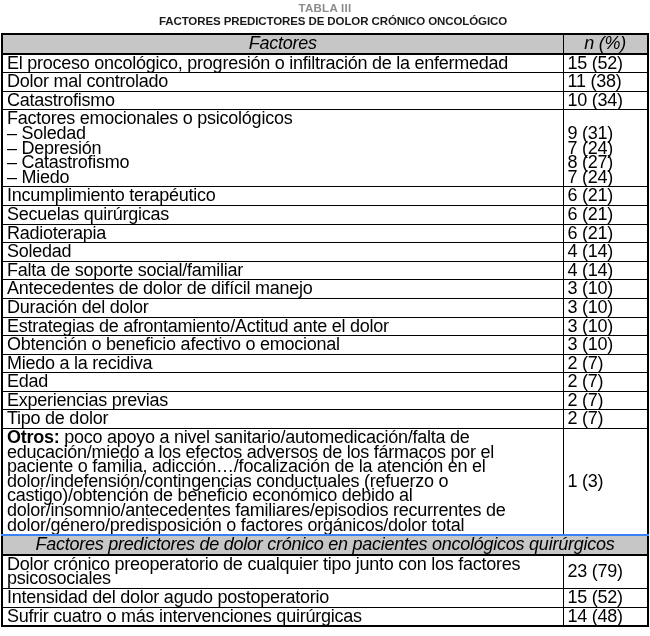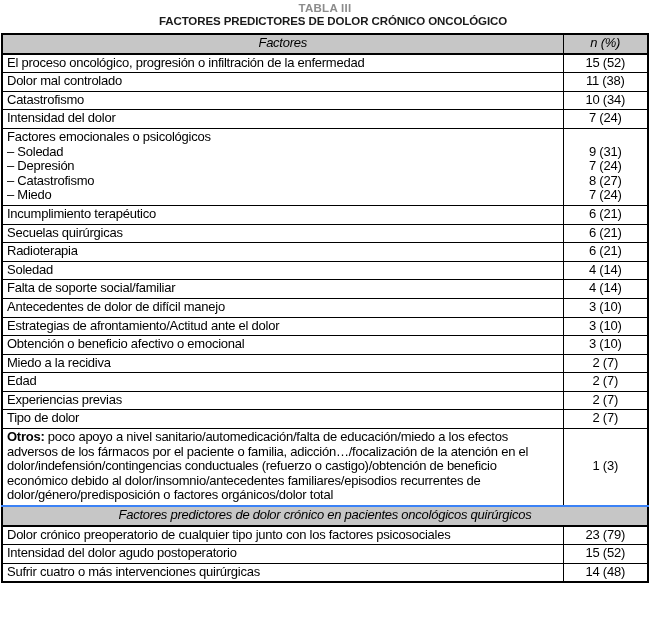--- a/index.html
+++ b/index.html
@@ -38,21 +38,21 @@
   table.factors {
     border-collapse: collapse;
     table-layout: fixed;
     width: 648px;
     border: 2px solid #000;
   }
   col.col-factor { width: 561px; }
   col.col-value  { width: 85px;  }
   td {
     border: 1px solid #000;
-    font-size: 13px;
+    font-size: 18px;
     letter-spacing: -0.25px;
     padding: 1px 4px 2px 4px;
     line-height: 14.6px;
     vertical-align: middle;
     overflow: hidden;
   }
   tr.colhead td {
     background: #c6c6c6;
     font-style: italic;
     text-align: center;
@@ -62,21 +62,21 @@
   }
   tr.section td {
     background: #c6c6c6;
     font-style: italic;
     text-align: center;
     border-top: 2px solid #3b82f6;
     border-bottom: 2px solid #000;
     height: 14px;
   }
   td.factor-cell { text-align: left; height: 14px; }
-  td.value-cell  { text-align: center; height: 14px; }
+  td.value-cell  { text-align: left; height: 14px; }
   td.group-cell  { vertical-align: top; }
   .line { min-height: 14.6px; line-height: 14.6px; white-space: nowrap; }
   td.otros-cell .bold-lead { font-weight: bold; }
 </style>
 </head>
 <body>
 
 <div class="page">
   <div class="caption">
     <div class="t-num">TABLA III</div>
@@ -98,24 +98,20 @@
           <td class="factor-cell">El proceso oncológico, progresión o infiltración de la enfermedad</td>
           <td class="value-cell">15 (52)</td>
         </tr>
         <tr>
           <td class="factor-cell">Dolor mal controlado</td>
           <td class="value-cell">11 (38)</td>
         </tr>
         <tr>
           <td class="factor-cell">Catastrofismo</td>
           <td class="value-cell">10 (34)</td>
-        </tr>
-        <tr>
-          <td class="factor-cell">Intensidad del dolor</td>
-          <td class="value-cell">7 (24)</td>
         </tr>
         <tr>
           <td class="factor-cell group-cell">
             <div class="line">Factores emocionales o psicológicos</div>
             <div class="line">– Soledad</div>
             <div class="line">– Depresión</div>
             <div class="line">– Catastrofismo</div>
             <div class="line">– Miedo</div>
           </td>
           <td class="value-cell group-cell">
@@ -144,20 +140,24 @@
         </tr>
         <tr>
           <td class="factor-cell">Falta de soporte social/familiar</td>
           <td class="value-cell">4 (14)</td>
         </tr>
         <tr>
           <td class="factor-cell">Antecedentes de dolor de difícil manejo</td>
           <td class="value-cell">3 (10)</td>
         </tr>
         <tr>
+          <td class="factor-cell">Duración del dolor</td>
+          <td class="value-cell">3 (10)</td>
+        </tr>
+        <tr>
           <td class="factor-cell">Estrategias de afrontamiento/Actitud ante el dolor</td>
           <td class="value-cell">3 (10)</td>
         </tr>
         <tr>
           <td class="factor-cell">Obtención o beneficio afectivo o emocional</td>
           <td class="value-cell">3 (10)</td>
         </tr>
         <tr>
           <td class="factor-cell">Miedo a la recidiva</td>
           <td class="value-cell">2 (7)</td>

